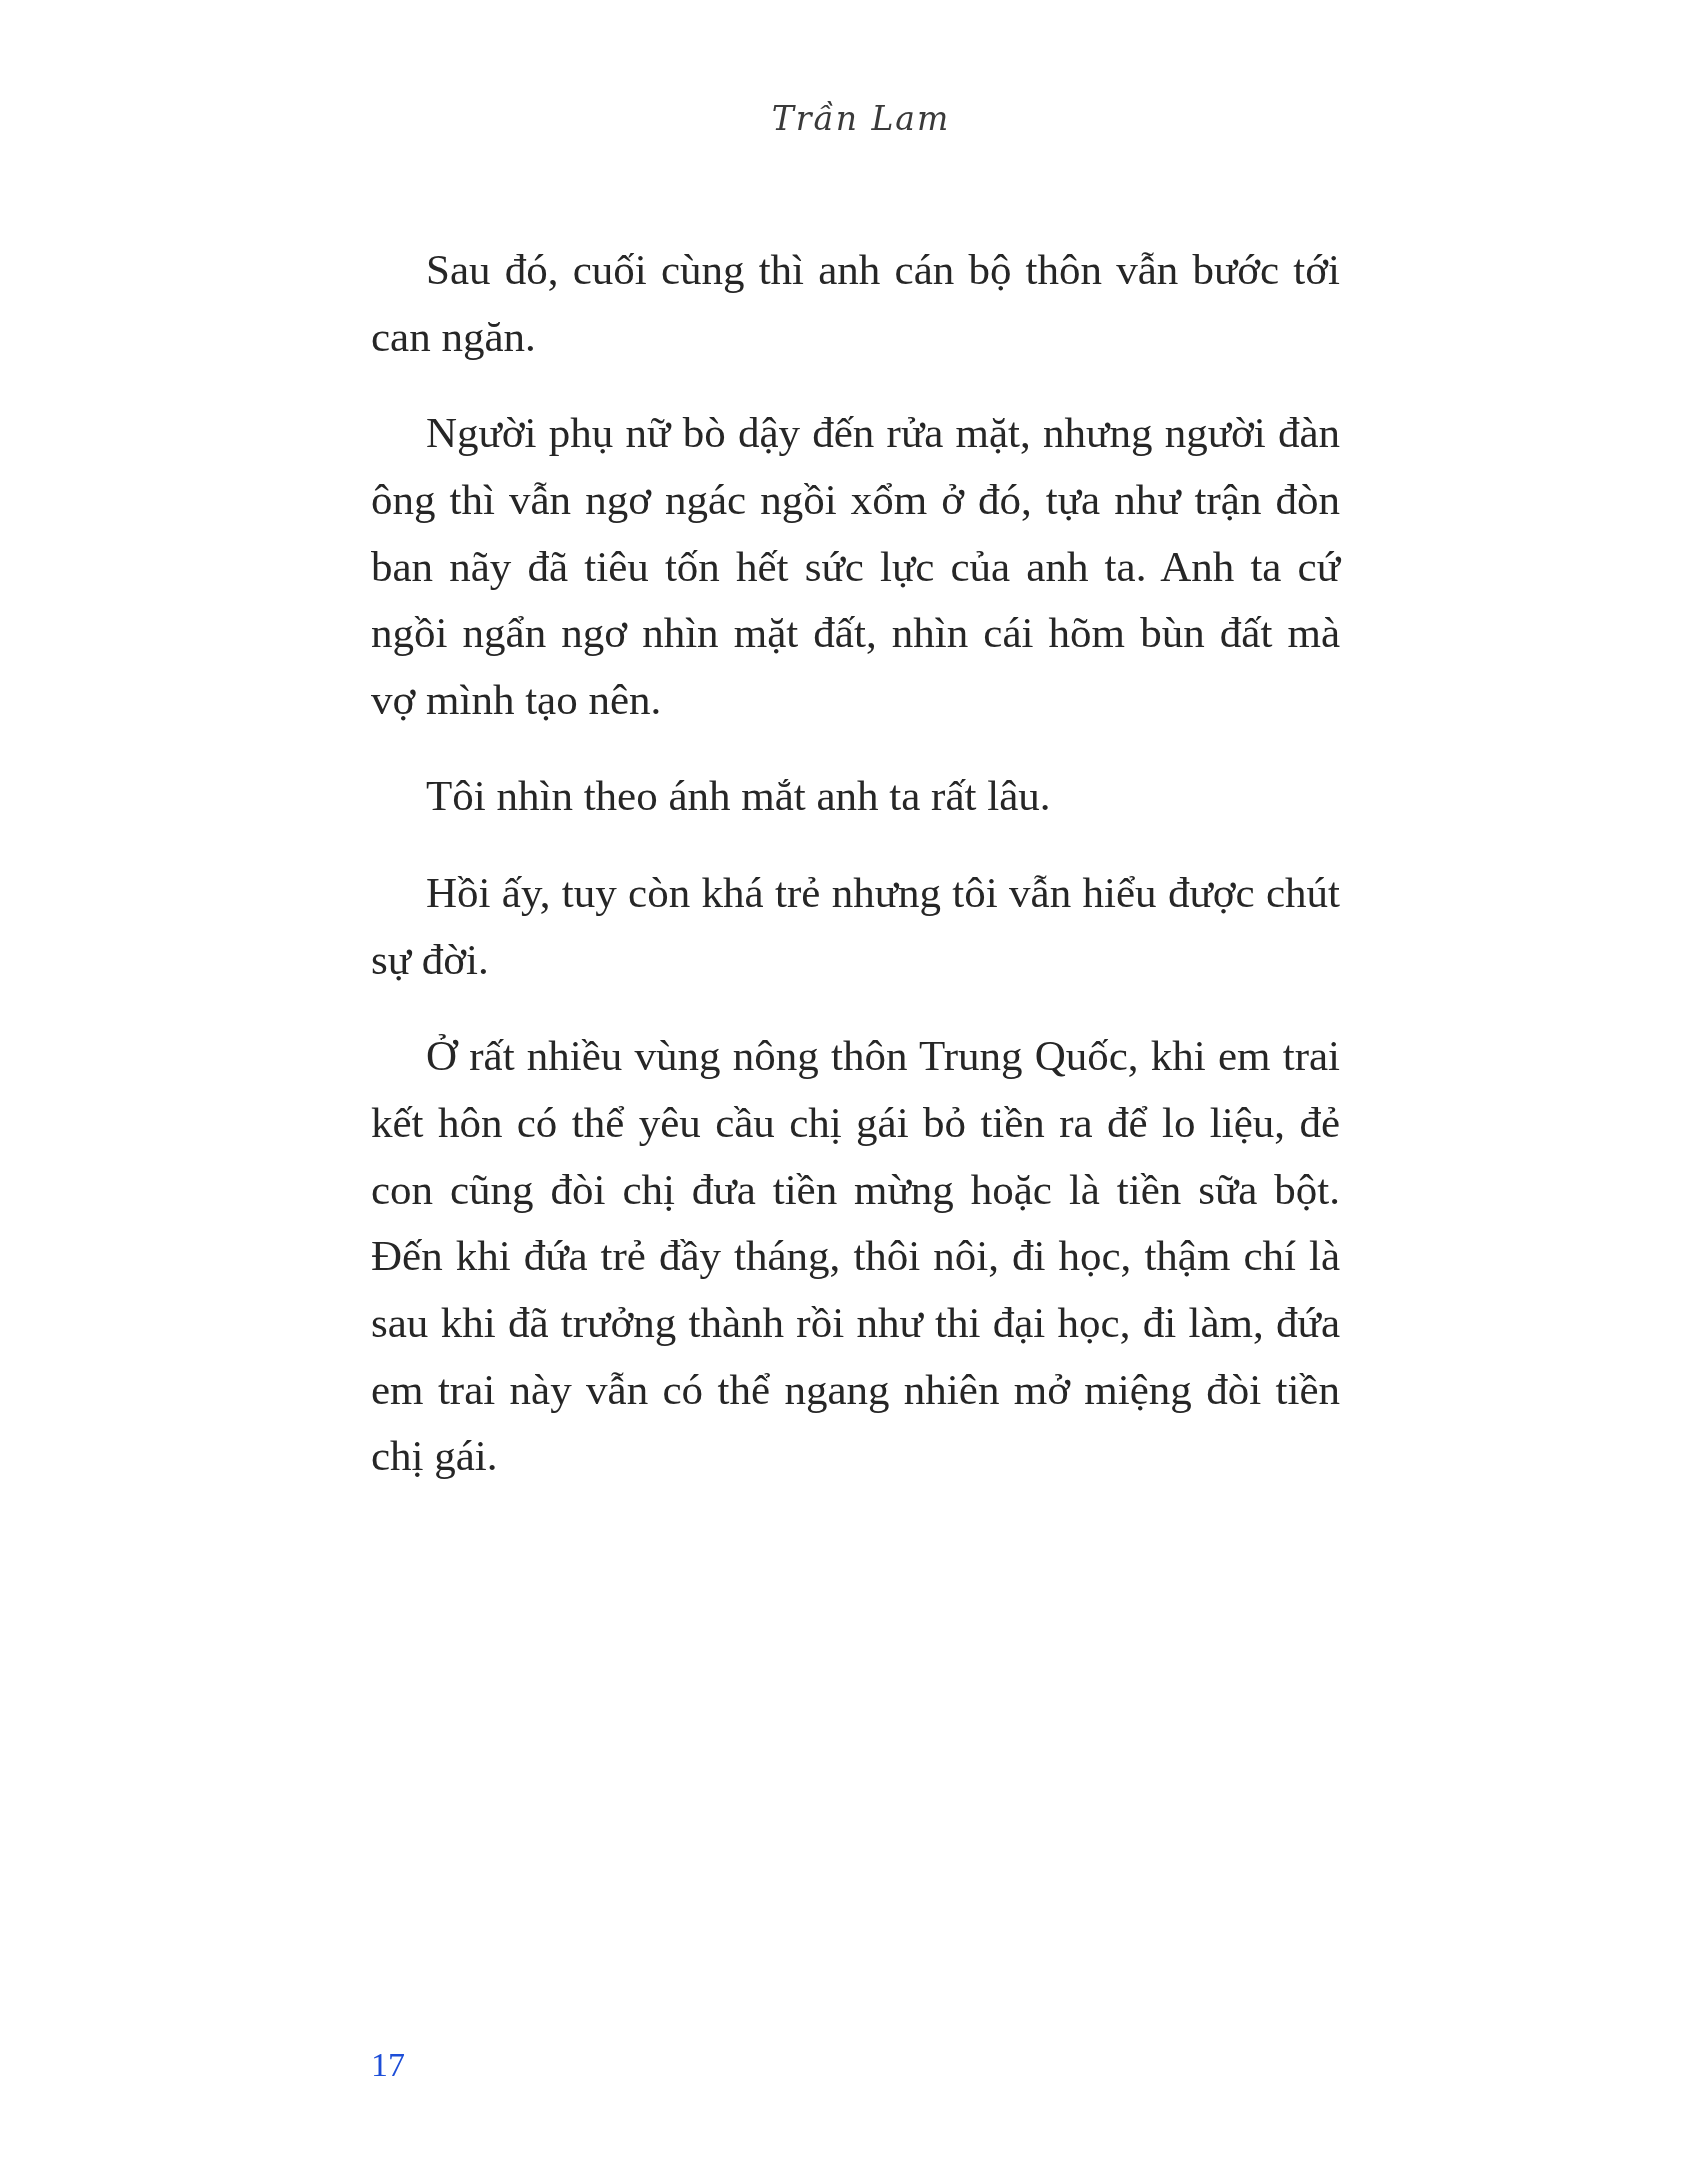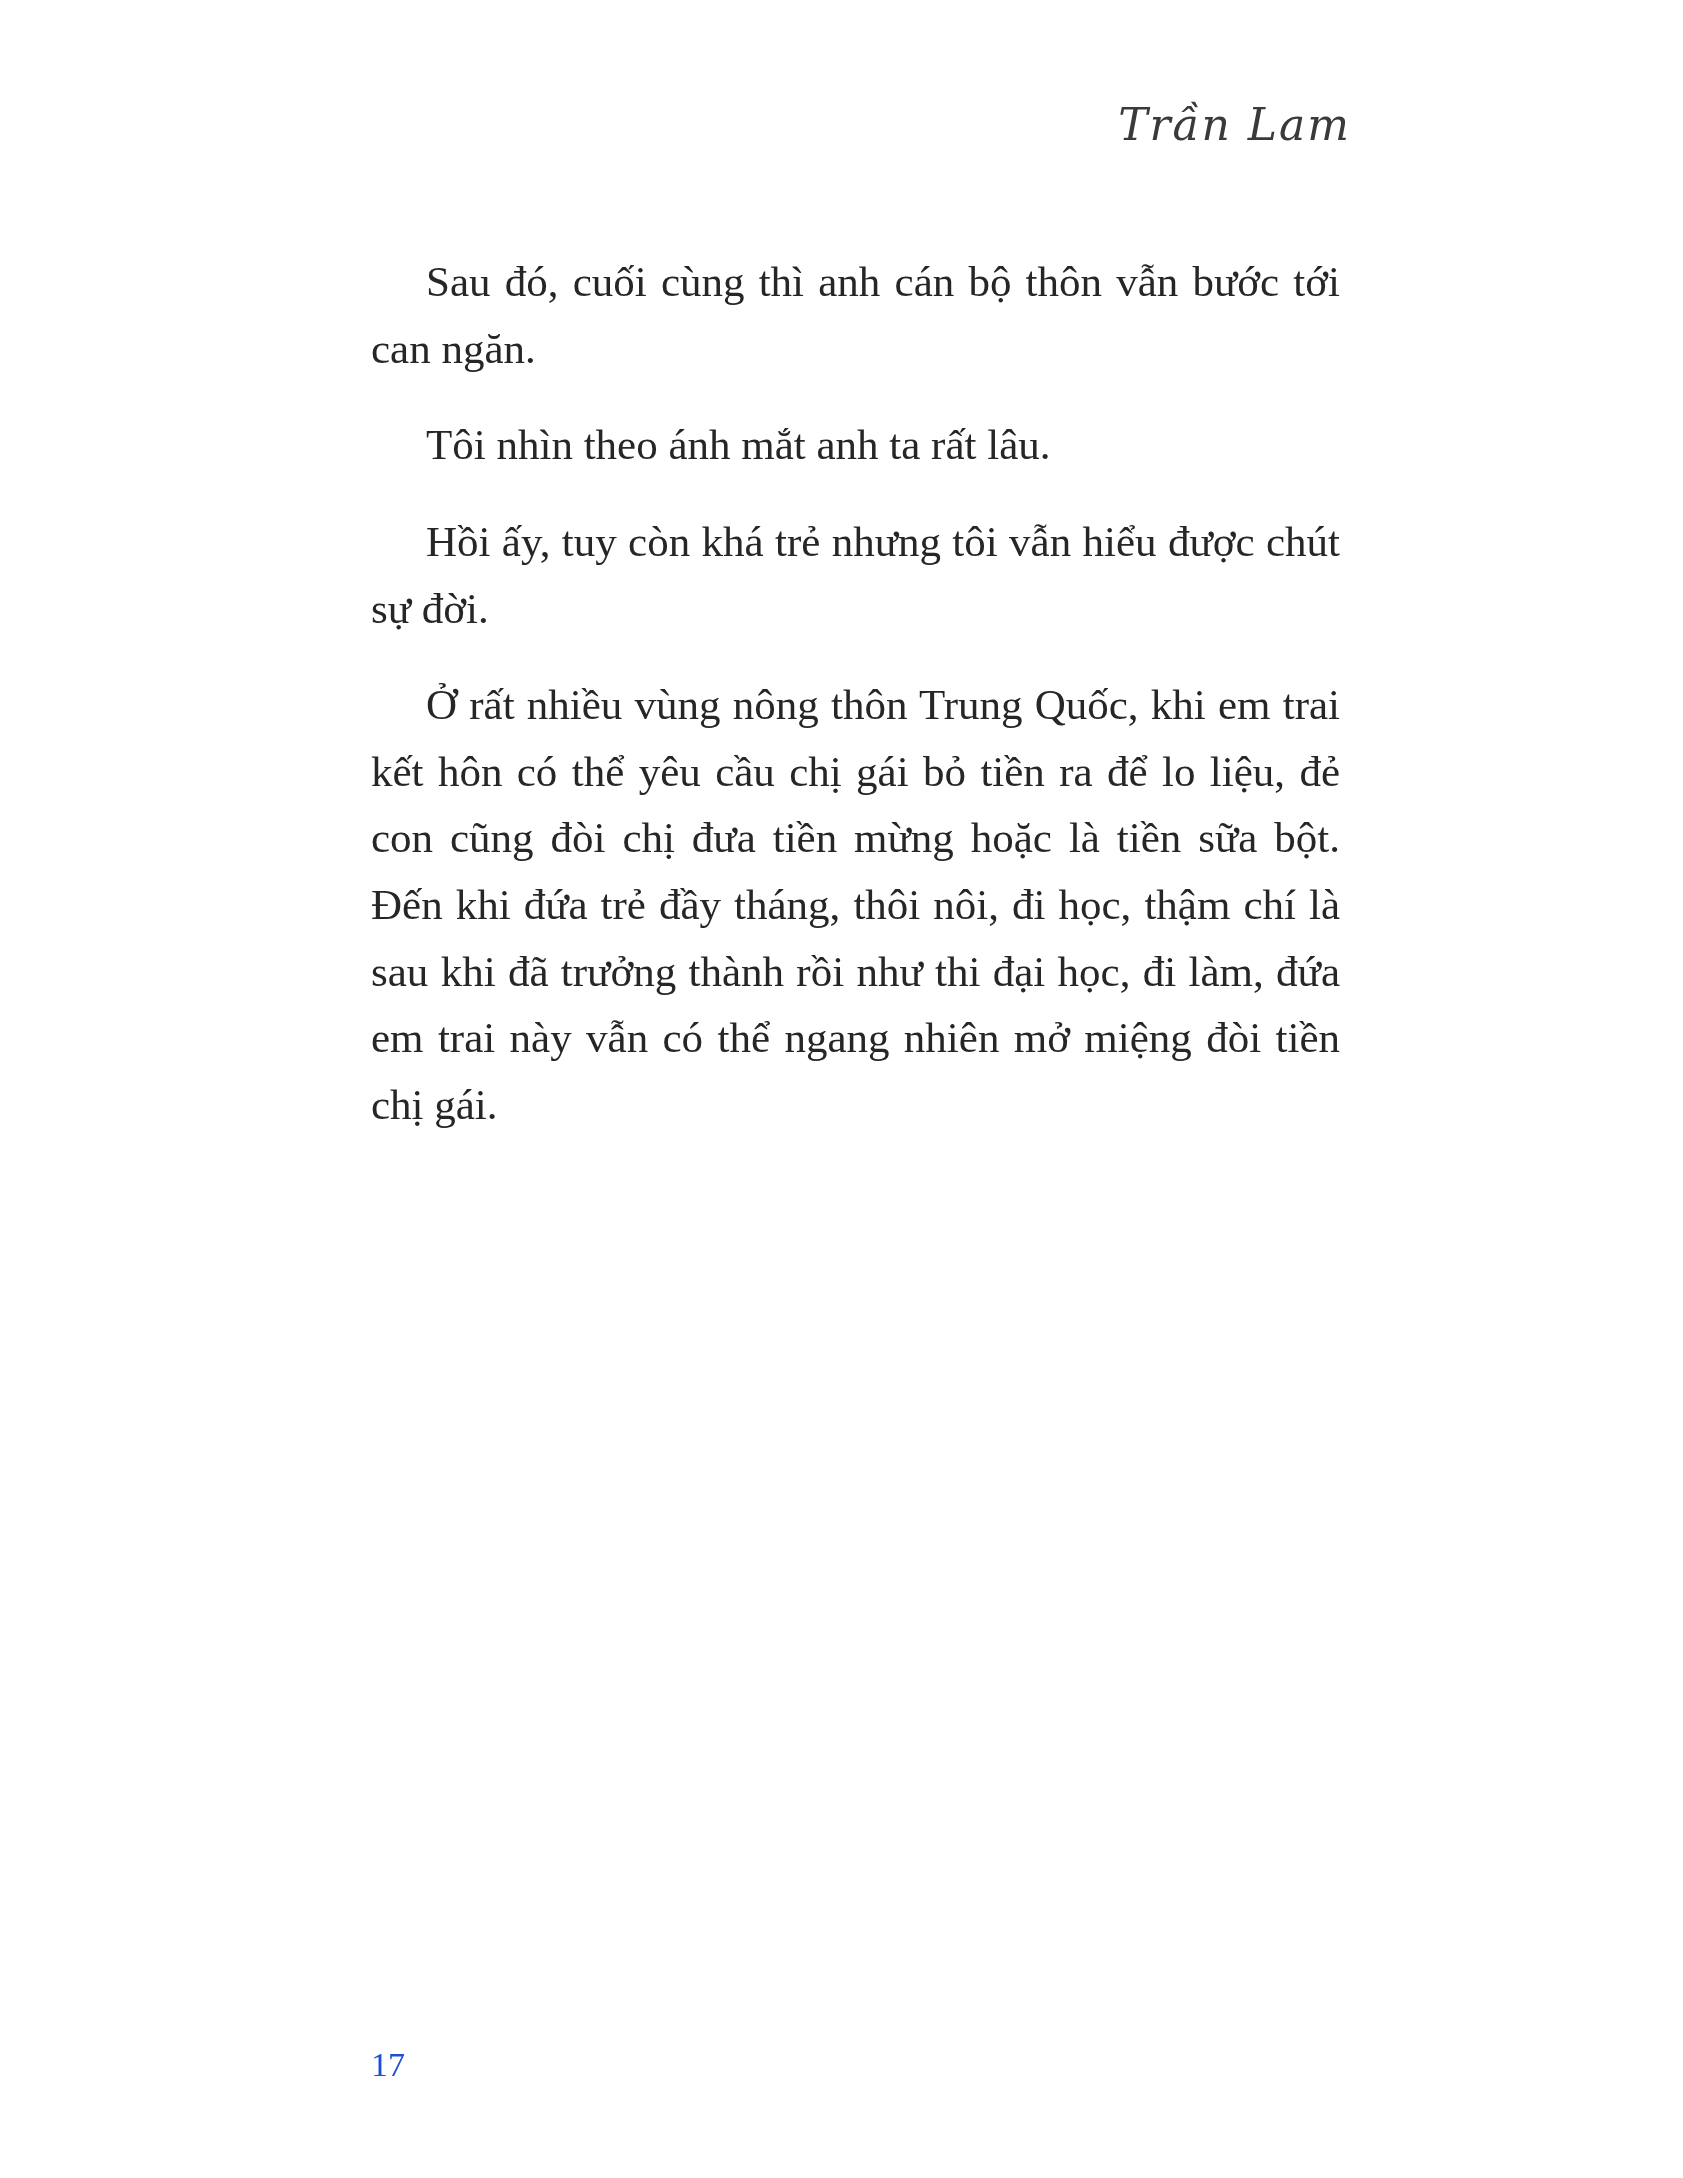--- a/index.html
+++ b/index.html
@@ -16,24 +16,24 @@
   .page {
     box-sizing: border-box;
     width: 1683px;
     height: 2178px;
     padding: 99px 332px 94px 371px;
     display: flex;
     flex-direction: column;
     background: #ffffff;
   }
   .page-header {
-    text-align: right;
+    text-align: center;
     font-family: "DejaVu Serif", serif;
     font-style: italic;
-    font-size: 44px;
+    font-size: 33px;
     letter-spacing: 2px;
     color: #3a3a3a;
   }
   .page-body {
     margin-top: 99px;
     font-size: 43px;
     line-height: 1.55;
     text-align: justify;
     color: #262626;
   }
@@ -52,20 +52,21 @@
 <body>
 
 <div class="page">
 
   <header class="page-header">
     <span class="author">Trần Lam</span>
   </header>
 
   <main class="page-body">
     <p>Sau đó, cuối cùng thì anh cán bộ thôn vẫn bước tới can ngăn.</p>
+    <p>Người phụ nữ bò dậy đến rửa mặt, nhưng người đàn ông thì vẫn ngơ ngác ngồi xổm ở đó, tựa như trận đòn ban nãy đã tiêu tốn hết sức lực của anh ta. Anh ta cứ ngồi ngẩn ngơ nhìn mặt đất, nhìn cái hõm bùn đất mà vợ mình tạo nên.</p>
     <p>Tôi nhìn theo ánh mắt anh ta rất lâu.</p>
     <p>Hồi ấy, tuy còn khá trẻ nhưng tôi vẫn hiểu được chút sự đời.</p>
     <p>Ở rất nhiều vùng nông thôn Trung Quốc, khi em trai kết hôn có thể yêu cầu chị gái bỏ tiền ra để lo liệu, đẻ con cũng đòi chị đưa tiền mừng hoặc là tiền sữa bột. Đến khi đứa trẻ đầy tháng, thôi nôi, đi học, thậm chí là sau khi đã trưởng thành rồi như thi đại học, đi làm, đứa em trai này vẫn có thể ngang nhiên mở miệng đòi tiền chị gái.</p>
   </main>
 
   <footer class="page-footer">
     <span class="page-number">17</span>
   </footer>
 
 </div>

